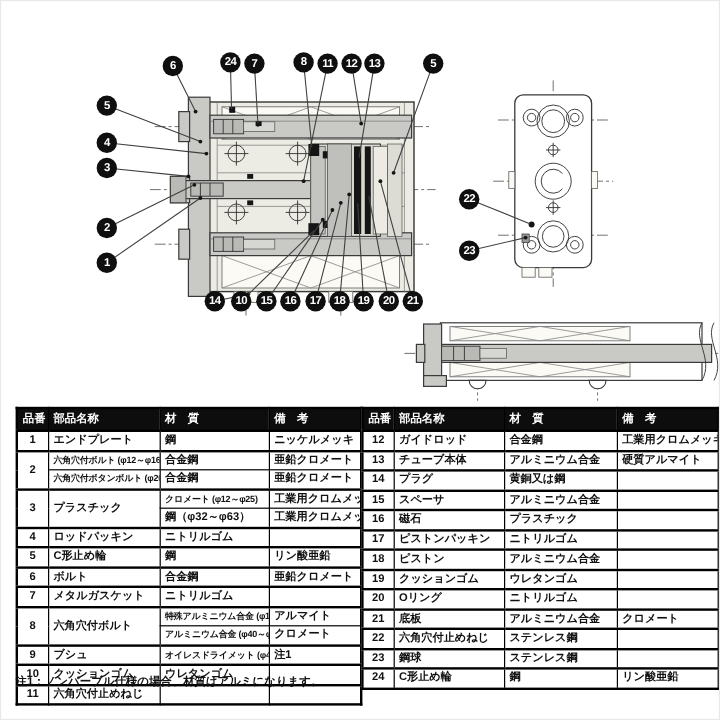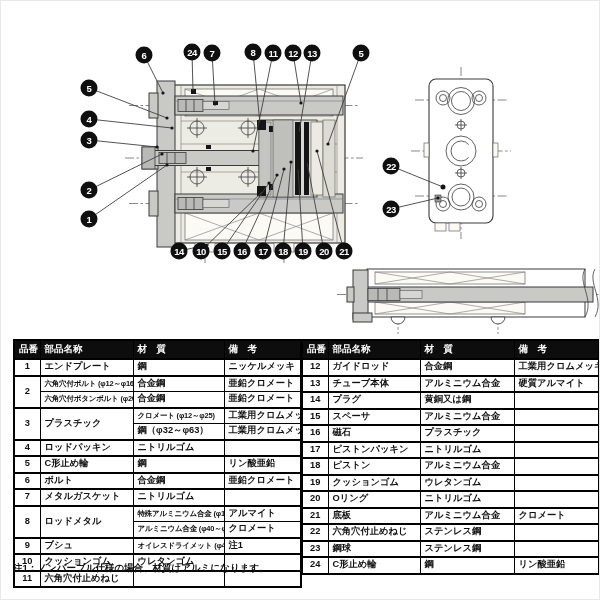--- a/index.html
+++ b/index.html
@@ -331,21 +331,21 @@
           <td>亜鉛クロメート</td>
         </tr>
         <tr>
           <td class="no" rowspan="1">7</td>
           <td rowspan="1">メタルガスケット</td>
           <td>ニトリルゴム</td>
           <td></td>
         </tr>
         <tr>
           <td class="no" rowspan="2">8</td>
-          <td rowspan="2">ロッドメタル</td>
+          <td rowspan="2">六角穴付ボルト</td>
           <td class="sm">特殊アルミニウム合金 (φ12～φ32)</td>
           <td>アルマイト</td>
         </tr>
         <tr class="sub">
           <td class="sm">アルミニウム合金 (φ40～φ63)</td>
           <td>クロメート</td>
         </tr>
         <tr>
           <td class="no" rowspan="1">9</td>
           <td rowspan="1">ブシュ</td>

